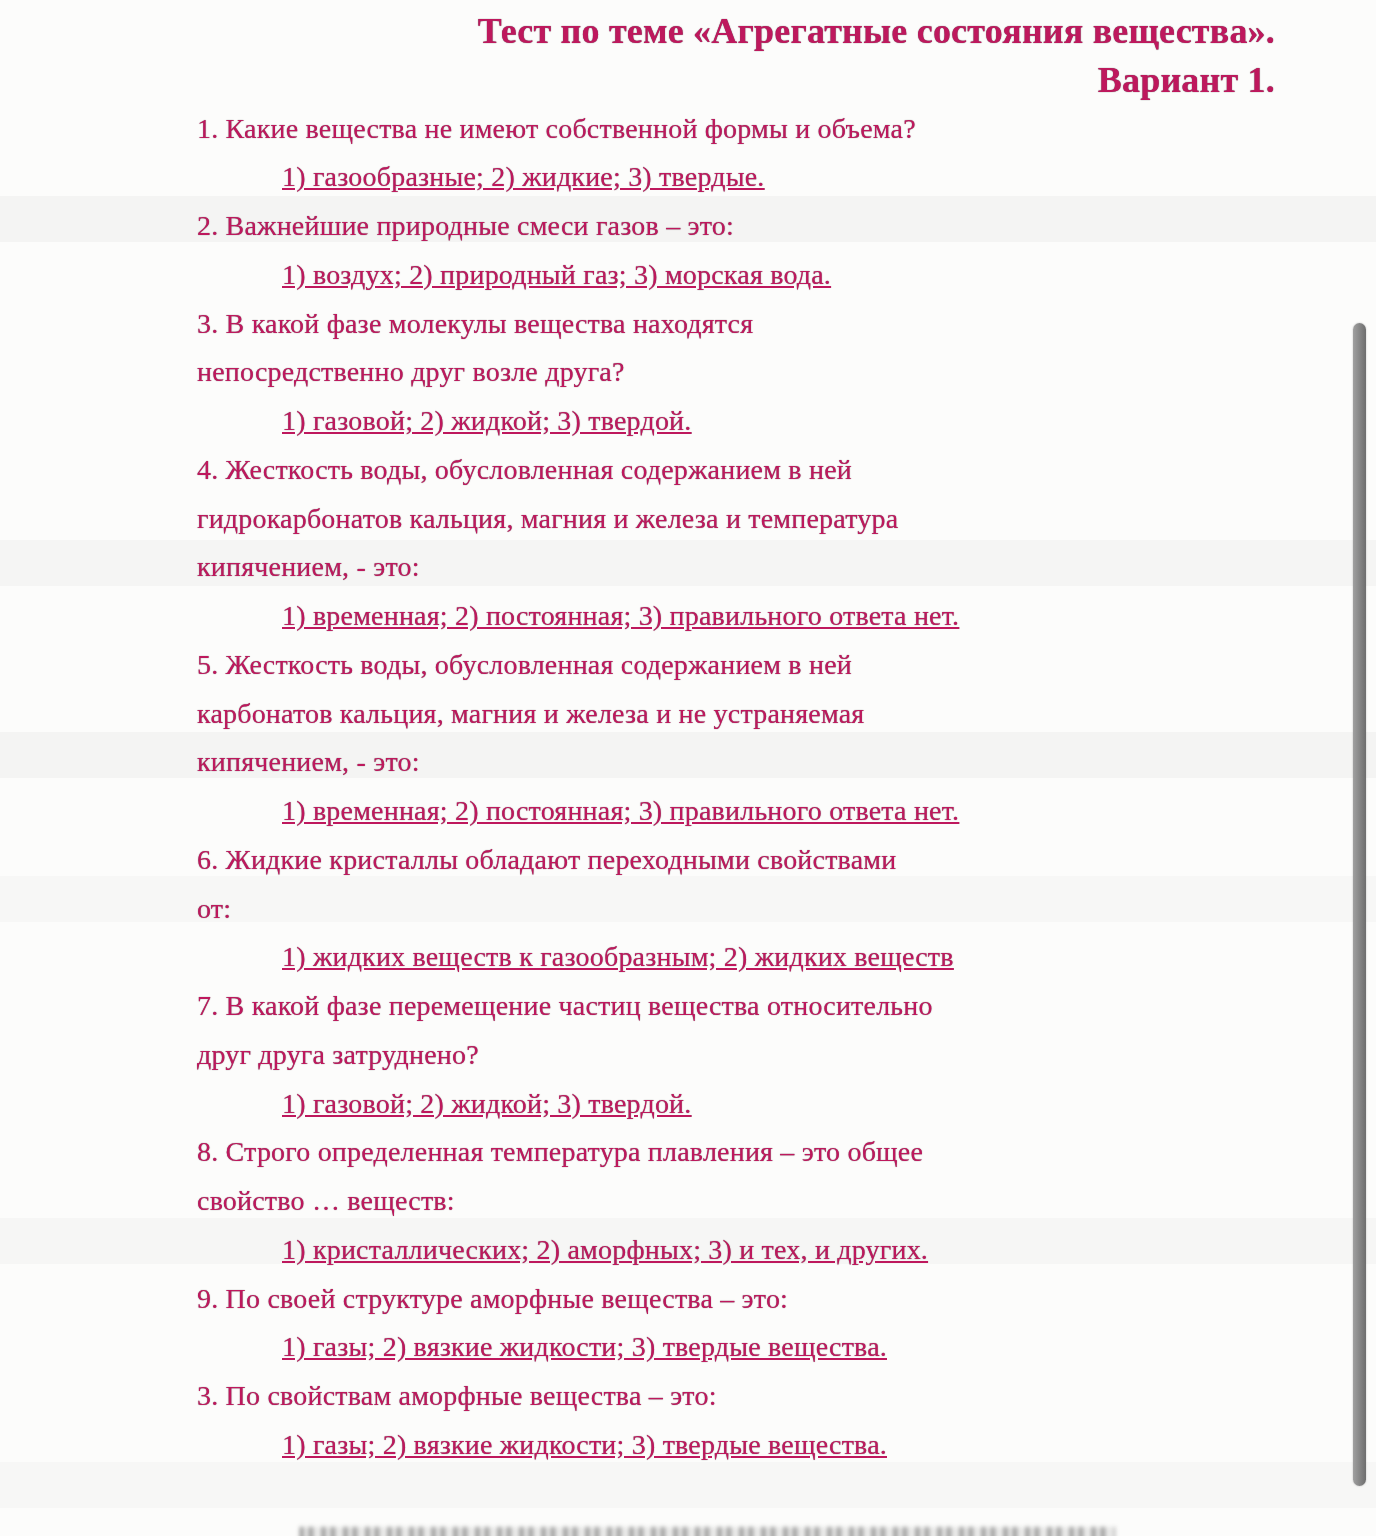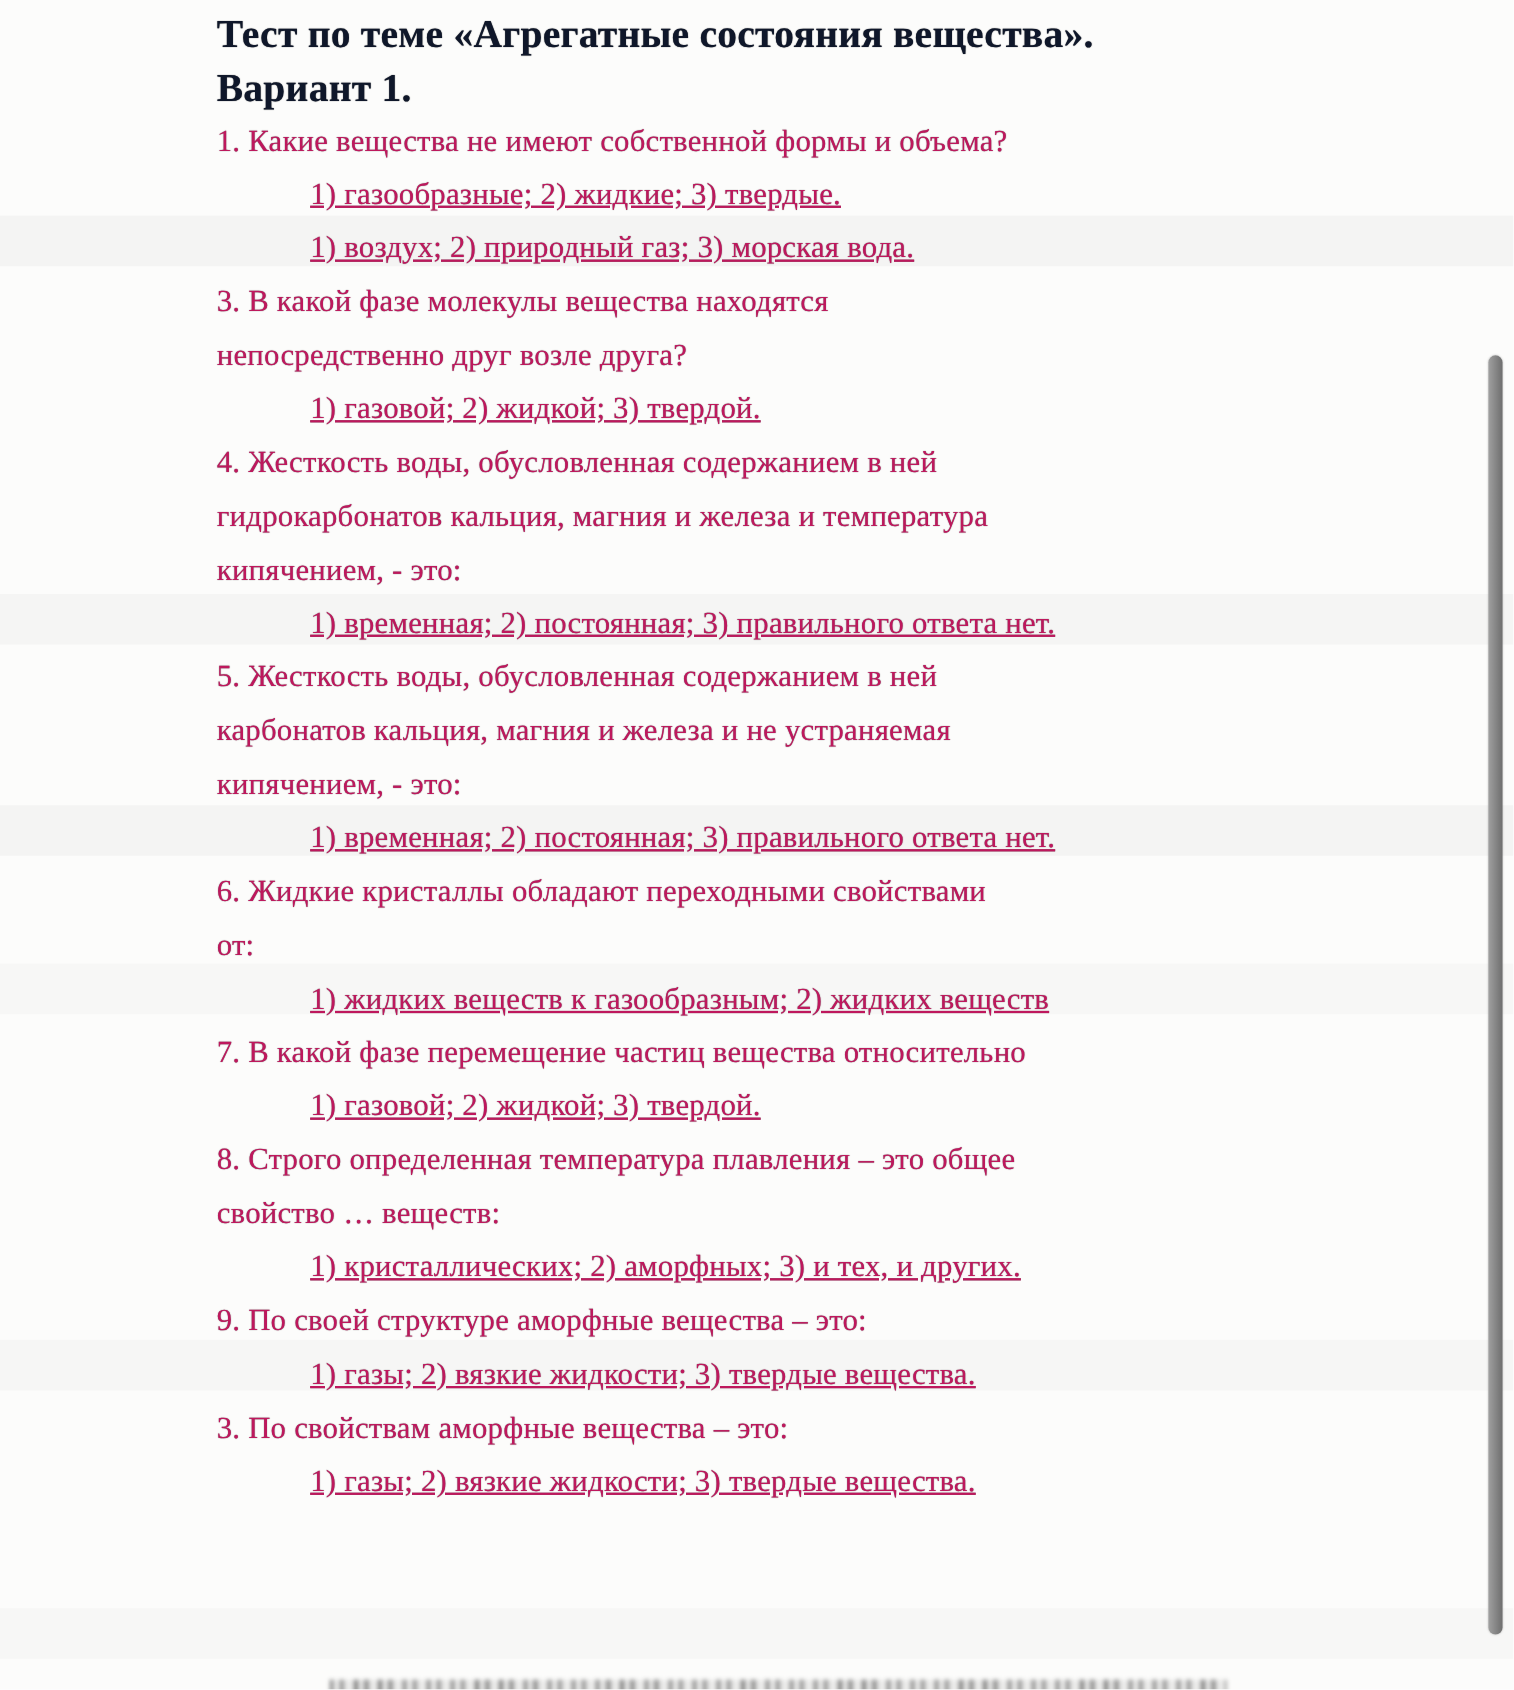--- a/index.html
+++ b/index.html
@@ -29,22 +29,22 @@
     font-size: 28px;
     line-height: 48.75px;
     white-space: nowrap;
     color: #be185d;
     letter-spacing: 0.2px;
     text-shadow: 0 0 1px rgba(15, 15, 15, 0.6);
   }
   .title {
     font-weight: bold;
     font-size: 36px;
-    text-align: left;
-    color: #0f172a;
+    text-align: right;
+    color: #be185d;
     text-shadow: 0 0 1px rgba(5, 5, 5, 0.7);
   }
   .opt { padding-left: 85px; text-decoration: underline; }
   .scrollbar-thumb {
     position: absolute;
     left: 1353px; top: 323px;
     width: 13px; height: 1163px;
     border-radius: 7px;
     background: linear-gradient(90deg, #a0a0a0, #6e6e6e);
     box-shadow: 0 0 2px rgba(0,0,0,0.25);
@@ -73,36 +73,38 @@
   <div class="band" style="top:876px; opacity:.6"></div>
   <div class="band" style="top:1218px; opacity:.7"></div>
   <div class="band" style="top:1462px; opacity:.6"></div>
 
   <div class="content">
     <p class="line title">Тест по теме «Агрегатные состояния вещества».</p>
     <p class="line title">Вариант 1.</p>
 
     <p class="line q">1. Какие вещества не имеют собственной формы и объема?</p>
     <p class="line opt">1) газообразные; 2) жидкие; 3) твердые.</p>
+    <p class="line q">2. Важнейшие природные смеси газов – это:</p>
     <p class="line opt">1) воздух; 2) природный газ; 3) морская вода.</p>
     <p class="line q">3. В какой фазе молекулы вещества находятся</p>
     <p class="line cont">непосредственно друг возле друга?</p>
     <p class="line opt">1) газовой; 2) жидкой; 3) твердой.</p>
     <p class="line q">4. Жесткость воды, обусловленная содержанием в ней</p>
     <p class="line cont">гидрокарбонатов кальция, магния и железа и температура</p>
     <p class="line cont">кипячением, - это:</p>
     <p class="line opt">1) временная; 2) постоянная; 3) правильного ответа нет.</p>
     <p class="line q">5. Жесткость воды, обусловленная содержанием в ней</p>
     <p class="line cont">карбонатов кальция, магния и железа и не устраняемая</p>
     <p class="line cont">кипячением, - это:</p>
     <p class="line opt">1) временная; 2) постоянная; 3) правильного ответа нет.</p>
     <p class="line q">6. Жидкие кристаллы обладают переходными свойствами</p>
     <p class="line cont">от:</p>
     <p class="line opt">1) жидких веществ к газообразным; 2) жидких веществ</p>
     <p class="line q">7. В какой фазе перемещение частиц вещества относительно</p>
+    <p class="line cont">друг друга затруднено?</p>
     <p class="line opt">1) газовой; 2) жидкой; 3) твердой.</p>
     <p class="line q">8. Строго определенная температура плавления – это общее</p>
     <p class="line cont">свойство … веществ:</p>
     <p class="line opt">1) кристаллических; 2) аморфных; 3) и тех, и других.</p>
     <p class="line q">9. По своей структуре аморфные вещества – это:</p>
     <p class="line opt">1) газы; 2) вязкие жидкости; 3) твердые вещества.</p>
     <p class="line q">3. По свойствам аморфные вещества – это:</p>
     <p class="line opt">1) газы; 2) вязкие жидкости; 3) твердые вещества.</p>
   </div>
 

